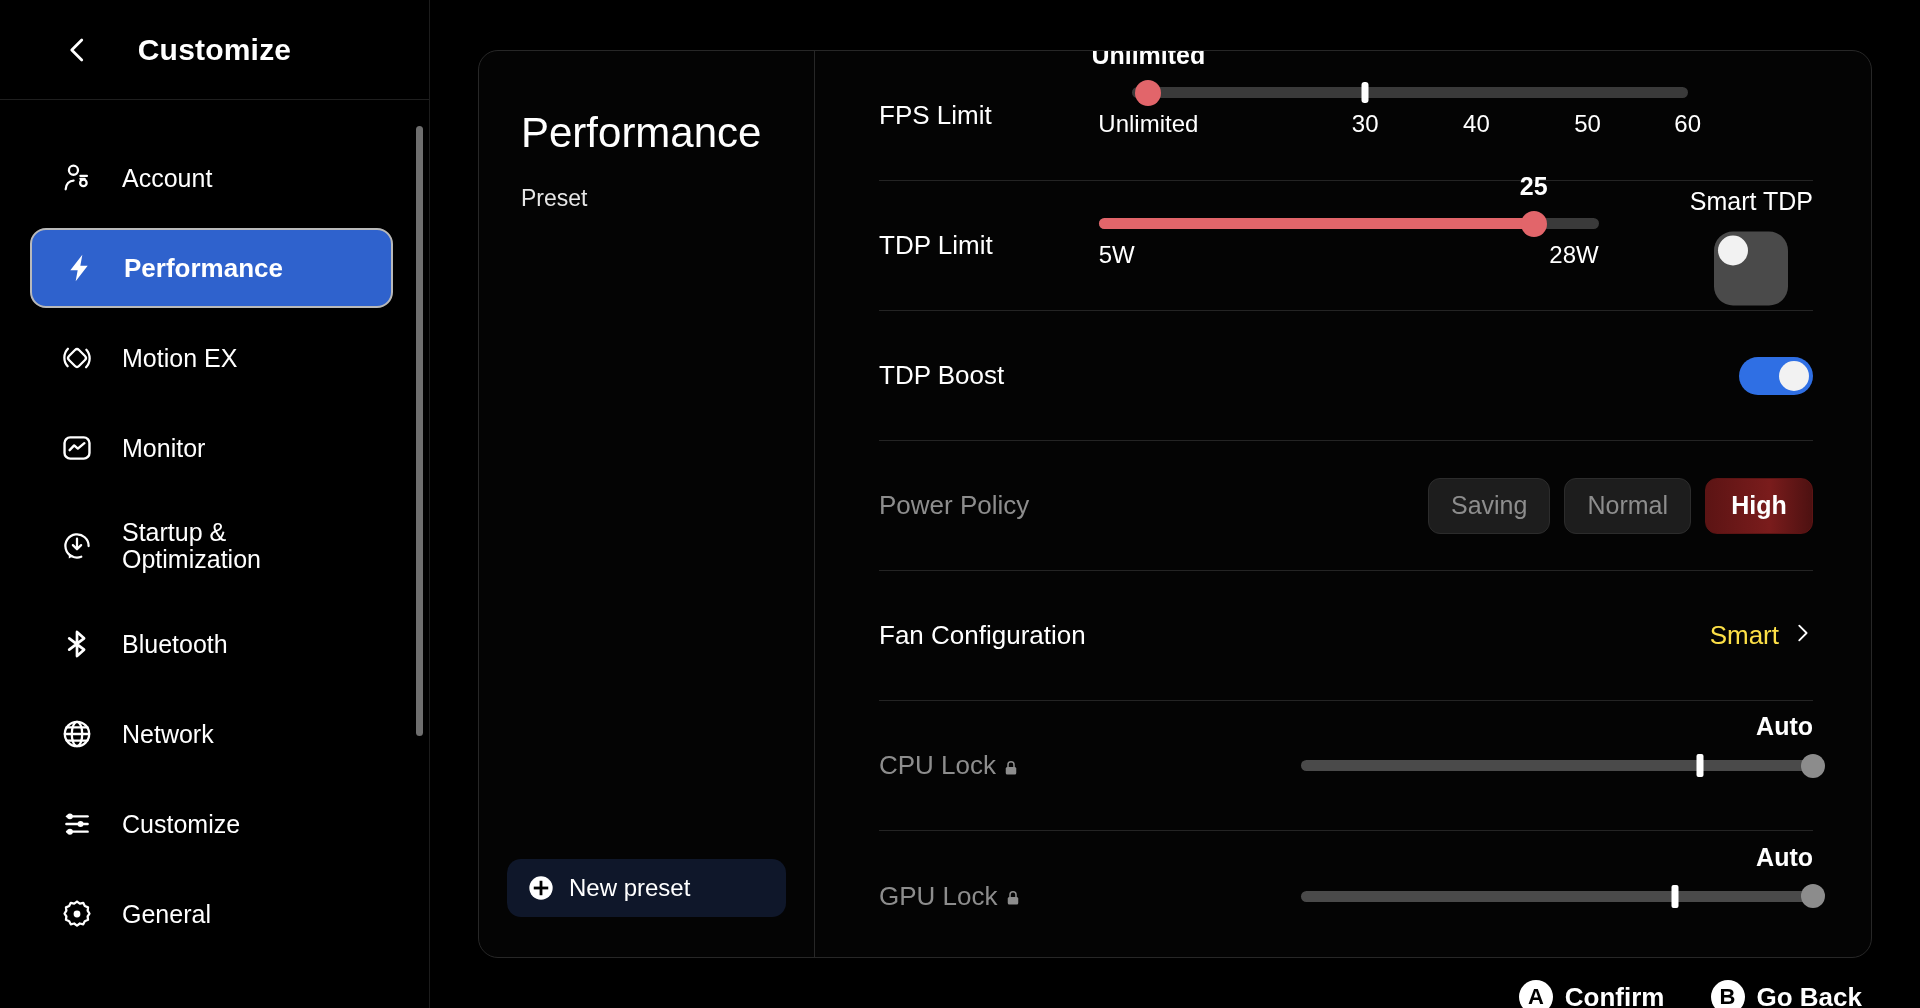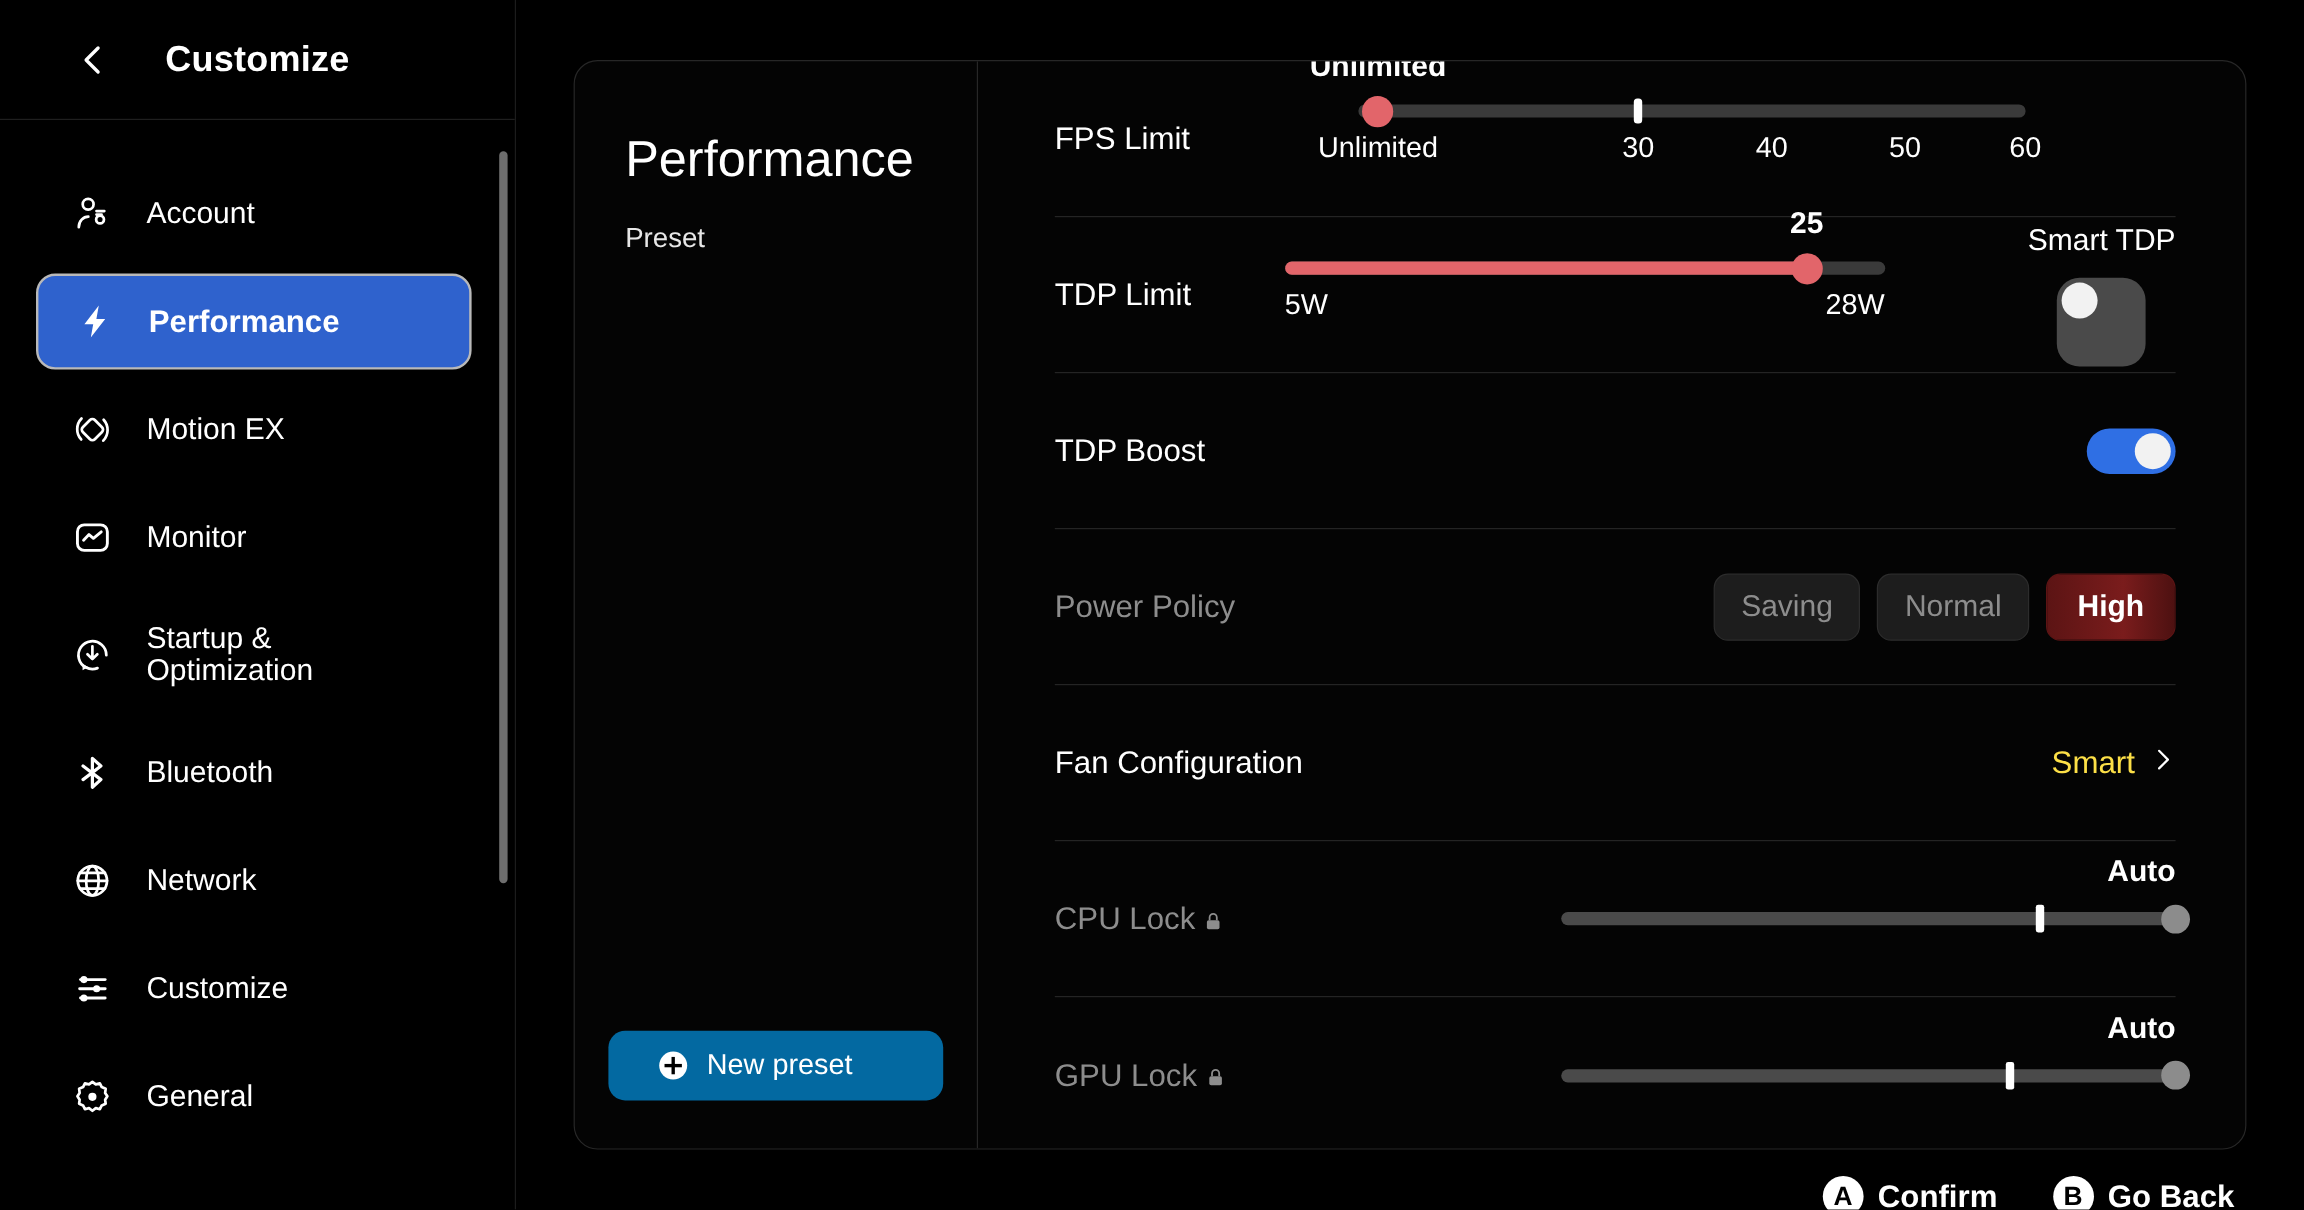--- a/index.html
+++ b/index.html
@@ -107,24 +107,24 @@
     cursor: pointer;
     white-space: nowrap;
   }
   .preset-item.active {
     background: linear-gradient(90deg, #5c1414 0%, #7a1c1c 55%, #4d1111 100%);
     color: #fff; font-weight: 700;
   }
   .new-preset {
     position: absolute; left: 28px; right: 28px; bottom: 40px;
     height: 58px;
-    background: #0369a1;
+    background: #0f172a;
     border-radius: 14px;
     display: flex; align-items: center; gap: 14px;
-    padding-left: 40px;
+    padding-left: 20px;
     color: #fff; font-size: 24px;
     cursor: pointer;
   }
   .plus-ico { width: 28px; height: 28px; flex: 0 0 28px; }
 
   
   .settings-col {
     flex: 1; position: relative;
     padding: 0 58px 0 64px;
     overflow: hidden;
@@ -142,21 +142,21 @@
     display: flex; align-items: center; gap: 6px;
   }
   .row-label.dim { color: #8d8d8d; }
   .lock-ico { width: 18px; height: 22px; display:inline-block; }
 
   .spacer { flex: 1; }
 
   
   .slider-grp { position: relative; width: 560px; }
   .slider-grp.fps { width: 556px; margin-left: 140px; }
-  .slider-grp.tdp { width: 500px; margin-left: 78px; text-align: center; }
+  .slider-grp.tdp { width: 500px; margin-left: 106px; text-align: center; }
   .slider-value {
     position: absolute; top: -46px;
     font-size: 25px; font-weight: 700; color: #fff;
     transform: translateX(-50%);
     white-space: nowrap;
   }
   .track {
     position: relative; height: 11px; border-radius: 6px;
     background: #3a3a3a;
   }

